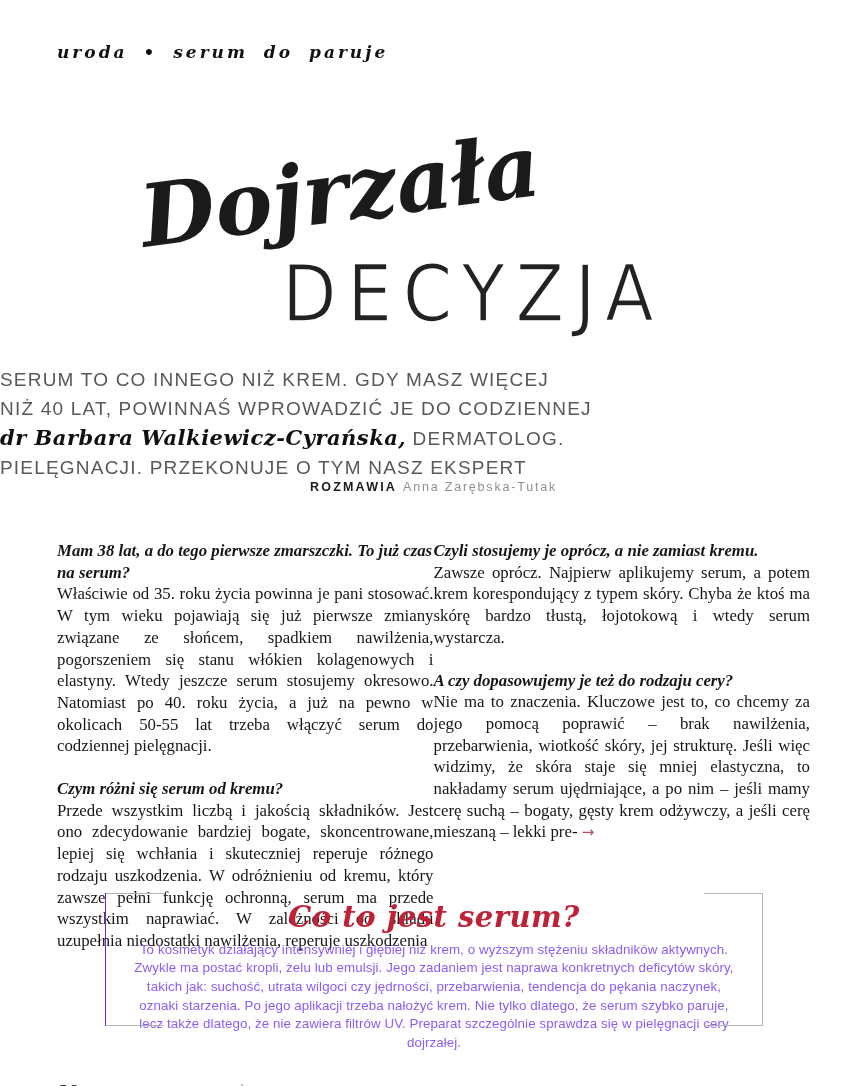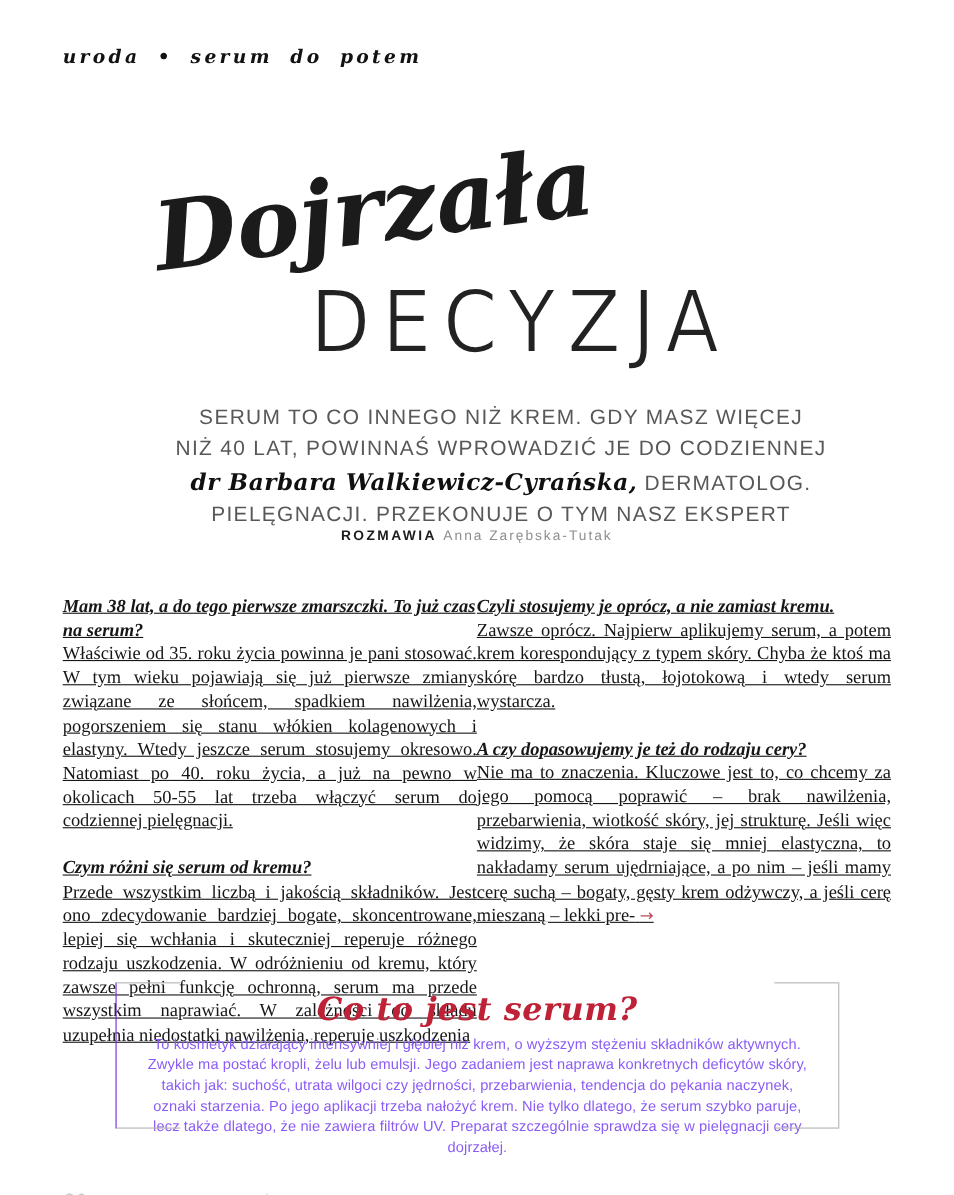--- a/index.html
+++ b/index.html
@@ -44,26 +44,25 @@
     transform-origin:left top;
     white-space:nowrap;
   }
   @supports (-webkit-text-stroke: 1px #fff){
     .title-caps{ -webkit-text-stroke:1.6px #ffffff; } 
   }
 
   
   .standfirst{
     position:absolute;left:0;right:0;top:365px;
-    text-align:center;
+    text-align:left;
     font-family:"Liberation Sans", sans-serif;
     font-size:19px;line-height:29px;
     letter-spacing:1.2px;
     color:#58585a;
-    padding-left:44px;
   }
   .standfirst .expert-name{
     font-family:"DejaVu Serif", serif;
     font-style:italic;font-weight:bold;
     font-size:21px;
     letter-spacing:0.5px;
     color:#101010;
   }
   .byline{
     position:absolute;left:0;right:0;top:480px;
@@ -72,21 +71,21 @@
     font-size:12.5px;letter-spacing:1.8px;
     color:#8f8f8f;
   }
   .byline .byline-label{
     font-weight:bold;color:#1c1c1c;letter-spacing:2.2px;margin-right:6px;
   }
 
   
   .columns{
     position:absolute;left:57px;top:540px;width:753px;
-    display:flex;text-decoration:underline;
+    display:flex;
   }
   .col{flex:1 1 0;min-width:0;}
   .col p{
     margin:0;
     font-family:"Liberation Serif", serif;
     font-size:16.8px;line-height:21.7px;
     color:#161616;
   }
   .col p.q{
     font-weight:bold;font-style:italic;
@@ -144,21 +143,21 @@
   }
   .footer .sep{color:#c4c4c4;font-size:13px;}
   .footer .mag{font-size:12.5px;letter-spacing:3.5px;color:#2e2e2e;}
   .footer .issue{font-size:14px;letter-spacing:2.6px;color:#9b9b9b;margin-top:37px;}
 </style>
 </head>
 <body>
 
 <div class="page">
 
-  <div class="kicker">uroda • serum do potem</div>
+  <div class="kicker">uroda • serum do paruje</div>
 
   <div class="title-script">Dojrzała</div>
   <div class="title-caps">DECYZJA</div>
 
   <div class="standfirst">
     <div>SERUM TO CO INNEGO NIŻ KREM. GDY MASZ WIĘCEJ</div>
     <div>NIŻ 40 LAT, POWINNAŚ WPROWADZIĆ JE DO CODZIENNEJ</div>
     <div>
       <span class="expert-name">dr Barbara Walkiewicz-Cyrańska,</span>
       <span>DERMATOLOG.</span>

